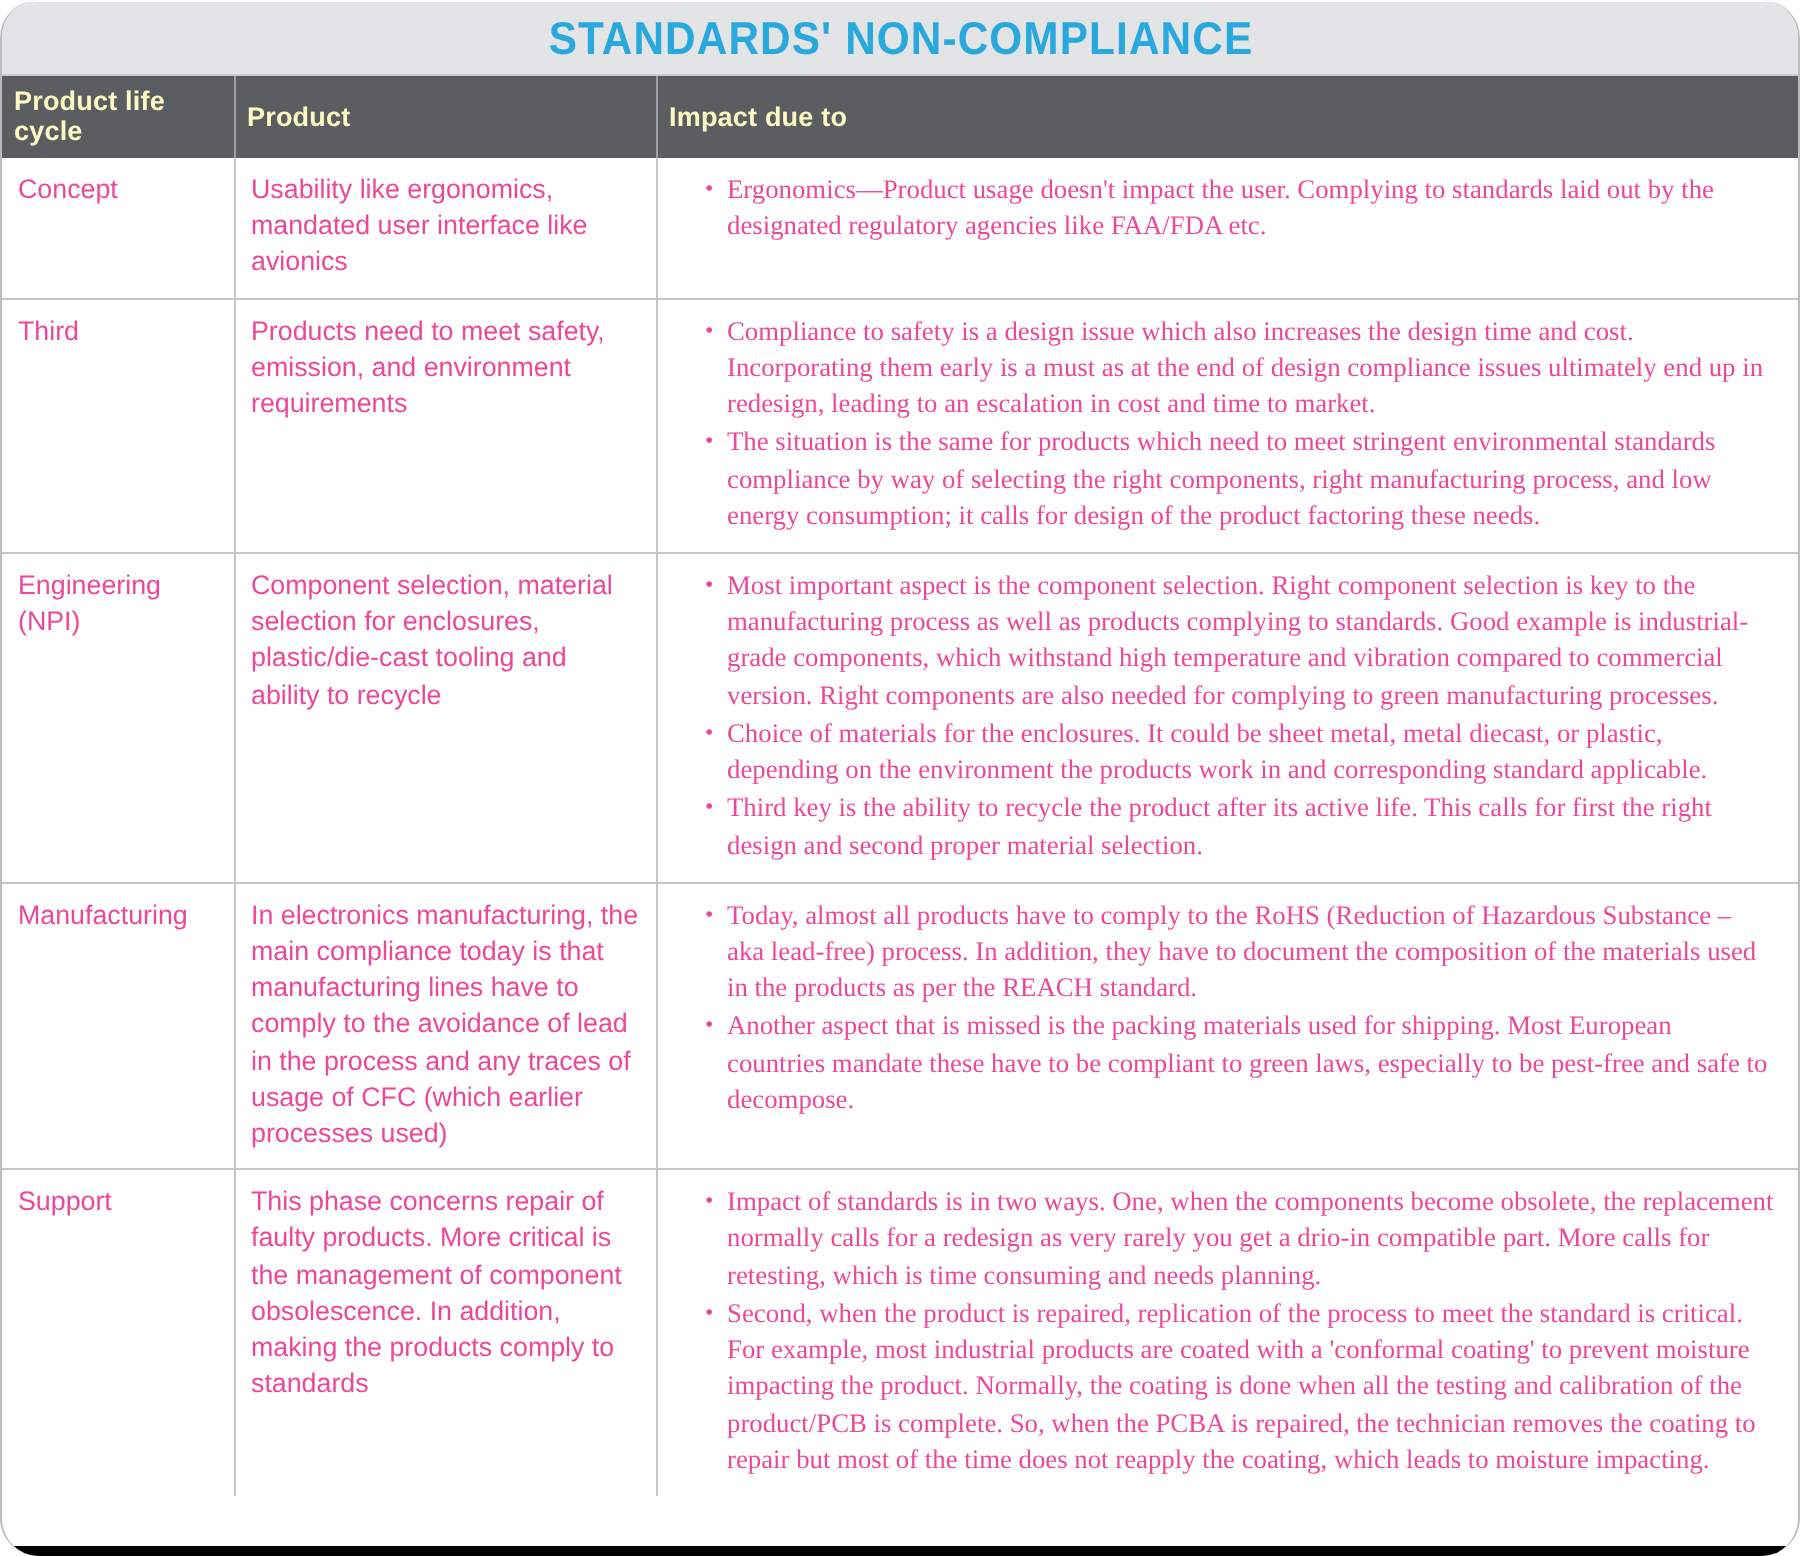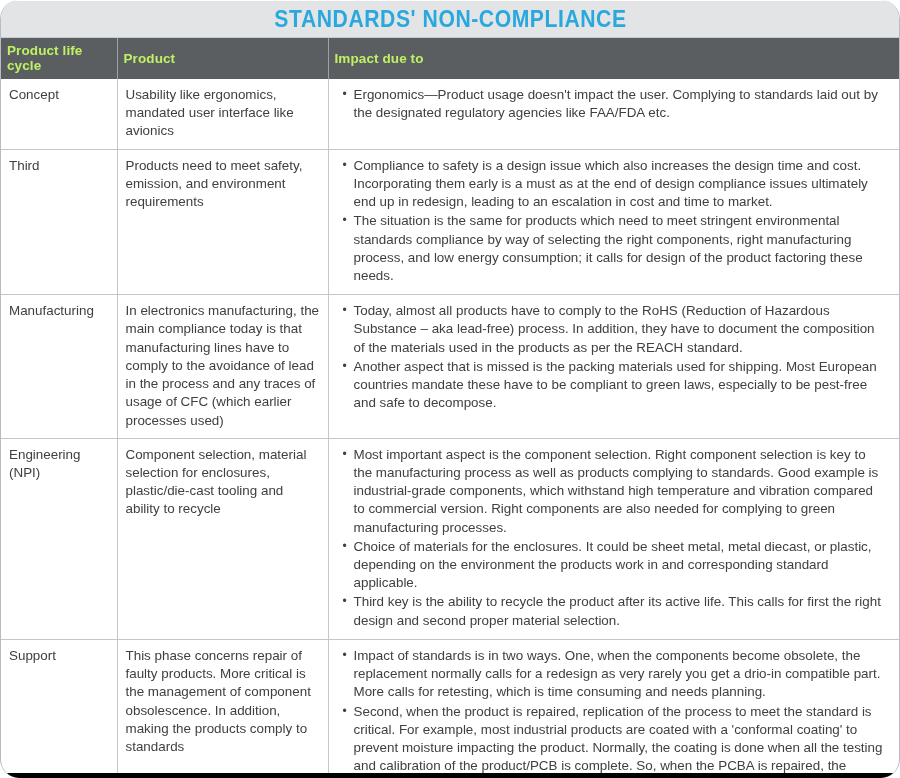--- a/index.html
+++ b/index.html
@@ -50,51 +50,51 @@
     width: 100%;
     border-collapse: collapse;
     table-layout: fixed;
   }
   table.grid col.c1 { width: 116px; }
   table.grid col.c2 { width: 211px; }
   table.grid col.c3 { width: 571px; }
 
   thead th {
     background: #5b5e60;
-    color: #bef264;
+    color: #fef9c3;
     text-align: left;
     font-weight: bold;
     font-size: 13.5px;
     font-family: "Liberation Sans Narrow", "Liberation Sans", sans-serif;
     padding: 5px 6px 6px 6px;
     vertical-align: middle;
     border-right: 1px solid #9ea1a3;
     letter-spacing: 0.1px;
     height: 23px;
     box-sizing: border-box;
   }
   thead th:last-child { border-right: none; margin-top: 43px; }
 
   tbody td {
     vertical-align: top;
     border-top: 1px solid #c4c7c9;
     border-right: 1px solid #c4c7c9;
     padding: 7px 8px 8px 8px;
     font-size: 13.4px;
     line-height: 1.36;
-    color: #404040;
+    color: #ec4899;
     font-family: "Liberation Sans Narrow", "Liberation Sans", sans-serif;
     box-sizing: border-box;
   }
   tbody tr:first-child td { border-top: none; }
   tbody td:last-child { border-right: none; }
 
   td.phase { white-space: normal; }
   td.activity { }
-  td.impact { padding-left: 14px; padding-right: 12px; }
+  td.impact { padding-left: 24px; padding-right: 12px; font-family: Liberation Serif, serif; }
 
   ul.bullets {
     margin: 0;
     padding: 0;
     list-style: none;
   }
   ul.bullets li {
     position: relative;
     padding-left: 11px;
     margin: 0 0 1px 0;
@@ -153,41 +153,41 @@
         <tr style="height: 118px;">
           <td class="phase">Third</td>
           <td class="activity">Products need to meet safety, emission, and environment requirements</td>
           <td class="impact">
             <ul class="bullets">
               <li>Compliance to safety is a design issue which also increases the design time and cost. Incorporating them early is a must as at the end of design compliance  issues ultimately end up in redesign, leading to an escalation in cost and time to market.</li>
               <li>The situation is the same for products which need to meet stringent environmental standards compliance by way of selecting the right components, right manufacturing process, and low energy consumption; it calls for design of the product factoring these needs.</li>
             </ul>
           </td>
         </tr>
+        <tr style="height: 157px;">
+          <td class="phase">Engineering (NPI)</td>
+          <td class="activity">Component selection, material selection for enclosures, plastic/die-cast tooling and ability to recycle</td>
+          <td class="impact">
+            <ul class="bullets">
+              <li>Most important aspect is the component selection. Right component selection is key to the manufacturing process as well as products complying to standards. Good example is industrial-grade components, which withstand high temperature and vibration compared to commercial version. Right components are also needed for complying to green manufacturing processes.</li>
+              <li>Choice of materials for the enclosures. It could be sheet metal, metal diecast, or plastic, depending on the environment the products work in and corresponding standard applicable.</li>
+              <li>Third key is the ability to recycle the product after its active life. This calls for first the right design and second proper material selection.</li>
+            </ul>
+          </td>
+        </tr>
         <tr style="height: 120px;">
           <td class="phase">Manufacturing</td>
           <td class="activity">In electronics manufacturing, the main compliance today is that manufacturing lines have to comply to the avoidance of lead in the process and any traces of usage of CFC (which earlier processes used)</td>
           <td class="impact">
             <ul class="bullets">
               <li>Today, almost all products have to comply to the RoHS (Reduction of Hazardous Substance – aka lead-free) process. In addition, they have to document the composition of the materials used in the products as per the REACH standard.</li>
               <li>Another aspect that is missed is the packing materials used for shipping. Most European countries mandate these have to be compliant to green laws, especially to be pest-free and safe to decompose.</li>
             </ul>
           </td>
         </tr>
-        <tr style="height: 157px;">
-          <td class="phase">Engineering (NPI)</td>
-          <td class="activity">Component selection, material selection for enclosures, plastic/die-cast tooling and ability to recycle</td>
-          <td class="impact">
-            <ul class="bullets">
-              <li>Most important aspect is the component selection. Right component selection is key to the manufacturing process as well as products complying to standards. Good example is industrial-grade components, which withstand high temperature and vibration compared to commercial version. Right components are also needed for complying to green manufacturing processes.</li>
-              <li>Choice of materials for the enclosures. It could be sheet metal, metal diecast, or plastic, depending on the environment the products work in and corresponding standard applicable.</li>
-              <li>Third key is the ability to recycle the product after its active life. This calls for first the right design and second proper material selection.</li>
-            </ul>
-          </td>
-        </tr>
         <tr style="height: 153px;">
           <td class="phase">Support</td>
           <td class="activity">This phase concerns repair of faulty products. More critical is the management of component obsolescence. In addition, making the products  comply to standards</td>
           <td class="impact">
             <ul class="bullets">
               <li>Impact of standards is in two ways. One, when the components become obsolete, the replacement normally calls for a redesign as very rarely you get a drio-in compatible part. More calls for retesting, which is time consuming and needs planning.</li>
               <li>Second, when the product is repaired, replication of the process to meet the standard is critical. For example, most industrial products are coated with a 'conformal coating' to prevent moisture impacting the product. Normally, the coating is done when all the testing and calibration of the product/PCB is complete. So, when the PCBA is repaired, the technician removes the coating to repair but most of the time does not reapply the coating, which leads to moisture impacting.</li>
             </ul>
           </td>
         </tr>

